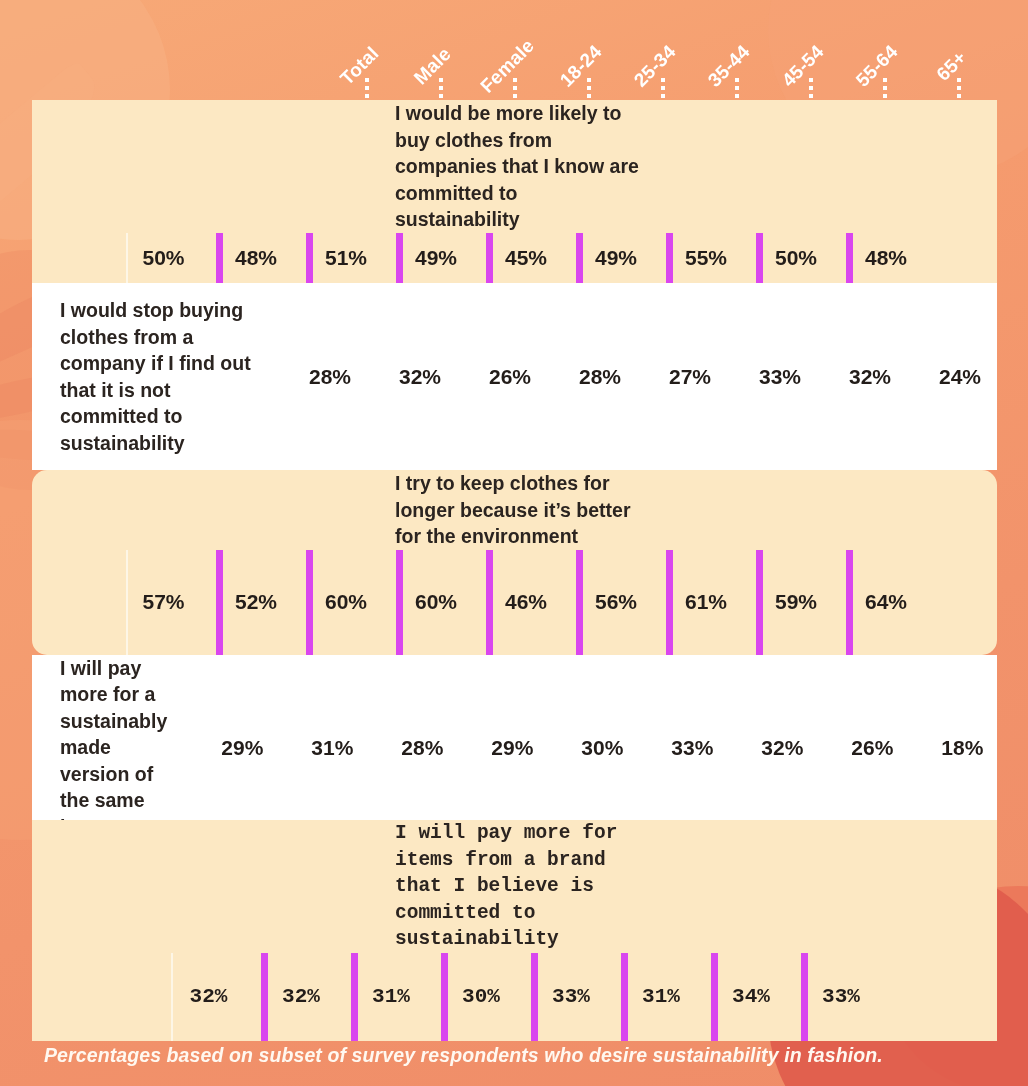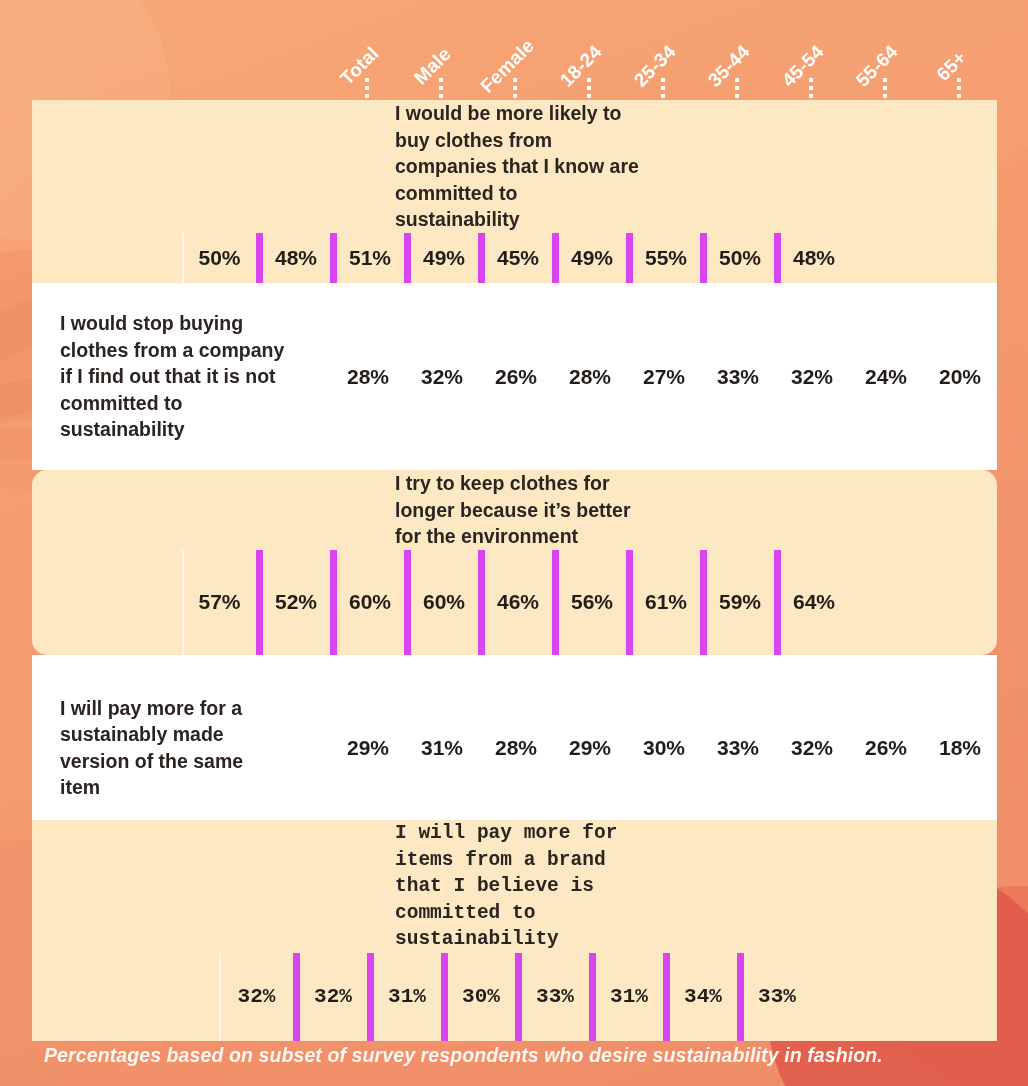--- a/index.html
+++ b/index.html
@@ -44,33 +44,34 @@
   .tick{
     width:4px;height:22px;margin-bottom:0px;
     background:repeating-linear-gradient(to bottom,#fff 0 4px,transparent 4px 8px);
   }
 
   .table{
     position:absolute;left:32px;top:100px;width:965px;height:925px;
   }
   .row{position:absolute;left:0;width:965px;display:flex;align-items:center;}
   .row.tint{background:#fce8c3;flex-direction:column;}
-  .row.plain{background:#ffffff;gap:24px;}
+  .row.plain{background:#ffffff;}
 
   .qcell{
     width:295px;box-sizing:border-box;
     padding:0 22px 0 28px;
     color:#2b2420;font-weight:bold;font-size:19.5px;line-height:26.5px;
   }
   .vals{display:flex;height:100%;align-items:center;}
   .vcell{
     width:74px;height:100%;
     display:flex;align-items:center;justify-content:center;
     color:#231d1a;font-weight:bold;font-size:21px;
     box-sizing:border-box;
+    margin-left:16px;
   }
   .row.tint .vcell{border-left:7px solid #d946ef;}
   .row.tint .vcell:first-child{border-left:2px solid #fdf6e6;}
   .row.tint .qcell{border-right:0;}
 
   .footer{
     position:absolute;left:12px;bottom:0;width:1028px;height:61px;
     display:flex;align-items:center;
   }
   .footer-text{
@@ -155,21 +156,20 @@
         <div class="qcell">I would stop buying clothes from a company if I find out that it is not committed to sustainability</div>
         <div class="vals" style="height: 187px;">
           <div class="vcell">28%</div>
           <div class="vcell">32%</div>
           <div class="vcell">26%</div>
           <div class="vcell">28%</div>
           <div class="vcell">27%</div>
           <div class="vcell">33%</div>
           <div class="vcell">32%</div>
           <div class="vcell">24%</div>
-          <div class="vcell">20%</div>
         </div>
       </div>
       <div class="row tint" style="top: 370px; height: 185px; border-radius: 15px;">
         <div class="qcell">I try to keep clothes for longer because it’s better for the environment</div>
         <div class="vals" style="height: 185px;">
           <div class="vcell">57%</div>
           <div class="vcell">52%</div>
           <div class="vcell">60%</div>
           <div class="vcell">60%</div>
           <div class="vcell">46%</div>

